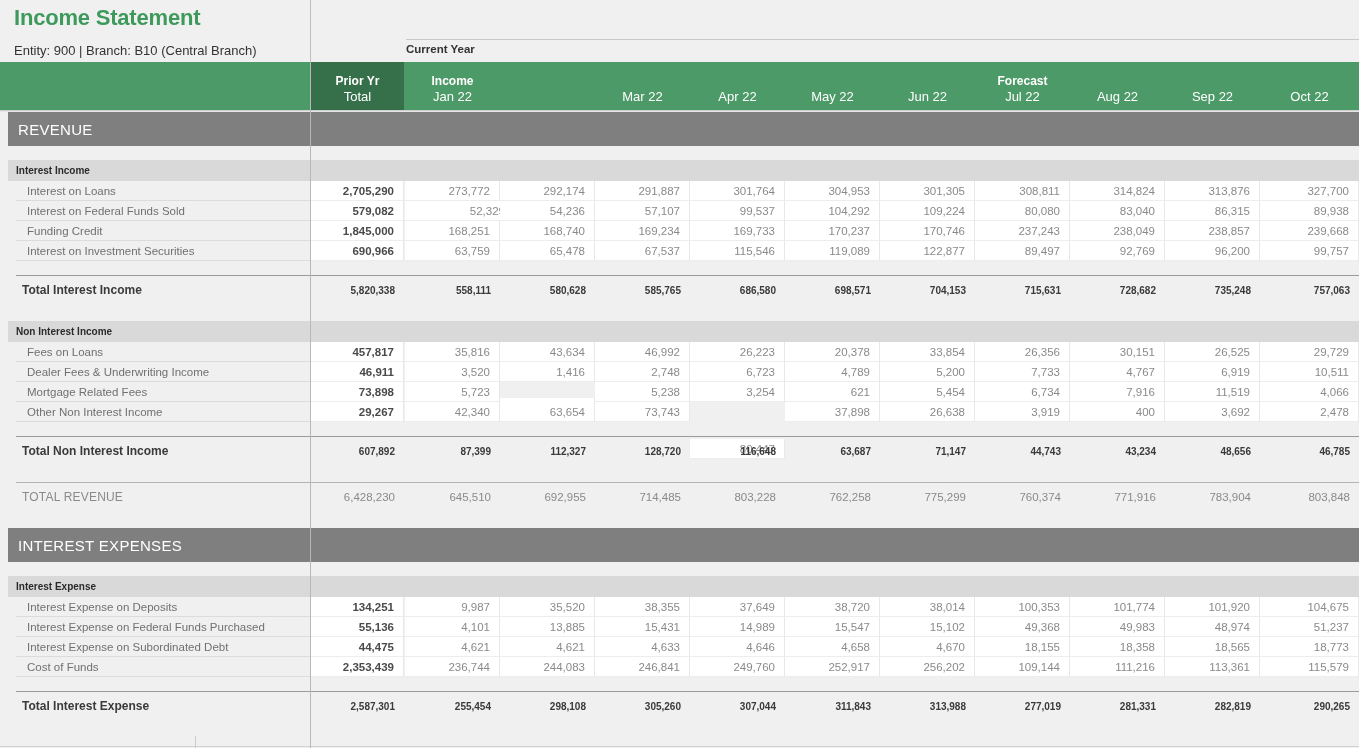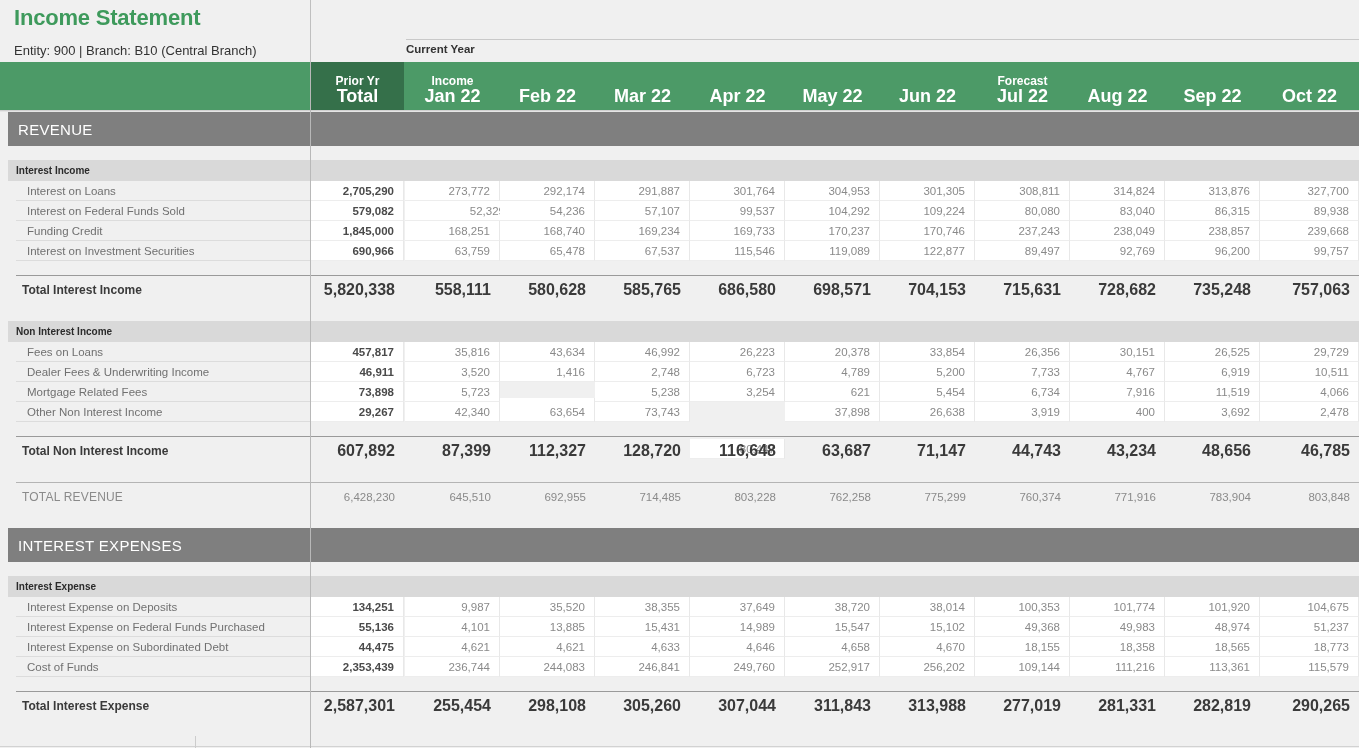--- a/index.html
+++ b/index.html
@@ -35,21 +35,21 @@
   .hdr-prior {
     position: absolute; top: 0; height: 48px; background: #35704a;
   }
   .hdr-cell {
     position: absolute; top: 0; height: 48px;
     color: #ffffff; font-size: 12px; font-weight: bold;
     display: flex; flex-direction: column; align-items: center; justify-content: flex-end;
     padding-bottom: 6px; line-height: 15px;
   }
   .hdr-cell .sup { font-size: 12px; font-weight: bold; }
-  .hdr-cell .mon { font-size: 18px; font-weight: bold; }
+  .hdr-cell .mon { font-size: 13px; font-weight: normal; }
   .hdr-cell .sup.blank { visibility: hidden; }
   .hdr-shadow { position: absolute; left: 0; top: 110px; width: 1359px; height: 2px;
                 background: linear-gradient(to bottom, rgba(0,0,0,0.18), rgba(0,0,0,0)); }
 
   
   .rows { position: absolute; left: 0; top: 112px; width: 1359px; }
   .row { position: relative; width: 1359px; }
 
   
   .row.section { height: 34px; }
@@ -88,21 +88,21 @@
   .row.total { height: 32px; }
   .row.total .rule-l { position: absolute; left: 16px; top: 0; width: 294px; height: 1px; background: #9a9a9a; }
   .row.total .rule-r { position: absolute; left: 311px; top: 0; width: 1048px; height: 1px; background: #9a9a9a; }
   .row.total .lbl {
     position: absolute; left: 22px; top: 0; height: 30px; display: flex; align-items: center;
     color: #3a3a3a; font-size: 12px; font-weight: bold; white-space: nowrap;
   }
   .row.total .cell {
     position: absolute; top: 0; height: 30px;
     display: flex; align-items: center; justify-content: flex-end;
-    font-size: 16px; color: #3a3a3a; font-weight: bold; padding-right: 9px;
+    font-size: 10px; color: #3a3a3a; font-weight: bold; padding-right: 9px;
   }
 
   
   .row.grand { height: 32px; }
   .row.grand .rule-l { position: absolute; left: 16px; top: 0; width: 294px; height: 1px; background: #b4b4b4; }
   .row.grand .rule-r { position: absolute; left: 311px; top: 0; width: 1048px; height: 1px; background: #b4b4b4; }
   .row.grand .lbl {
     position: absolute; left: 22px; top: 0; height: 30px; display: flex; align-items: center;
     color: #8a8a8a; font-size: 12px; font-weight: normal; letter-spacing: 0.2px; white-space: nowrap;
   }
@@ -136,24 +136,20 @@
   <div class="hdr" id="hdr">
     <div class="hdr-fill"></div>
   <div class="hdr-prior" style="left: 311px; width: 93px;"></div>
       <div class="hdr-cell" style="left: 311px; width: 93px;">
         <span class="sup">Prior Yr</span>
         <span class="mon">Total</span>
       </div>
       <div class="hdr-cell" style="left: 405px; width: 95px;">
         <span class="sup">Income</span>
         <span class="mon">Jan 22</span>
-      </div>
-      <div class="hdr-cell" style="left: 500px; width: 95px;">
-        <span class="sup blank">&nbsp;</span>
-        <span class="mon">Feb 22</span>
       </div>
       <div class="hdr-cell" style="left: 595px; width: 95px;">
         <span class="sup blank">&nbsp;</span>
         <span class="mon">Mar 22</span>
       </div>
       <div class="hdr-cell" style="left: 690px; width: 95px;">
         <span class="sup blank">&nbsp;</span>
         <span class="mon">Apr 22</span>
       </div>
       <div class="hdr-cell" style="left: 785px; width: 95px;">

